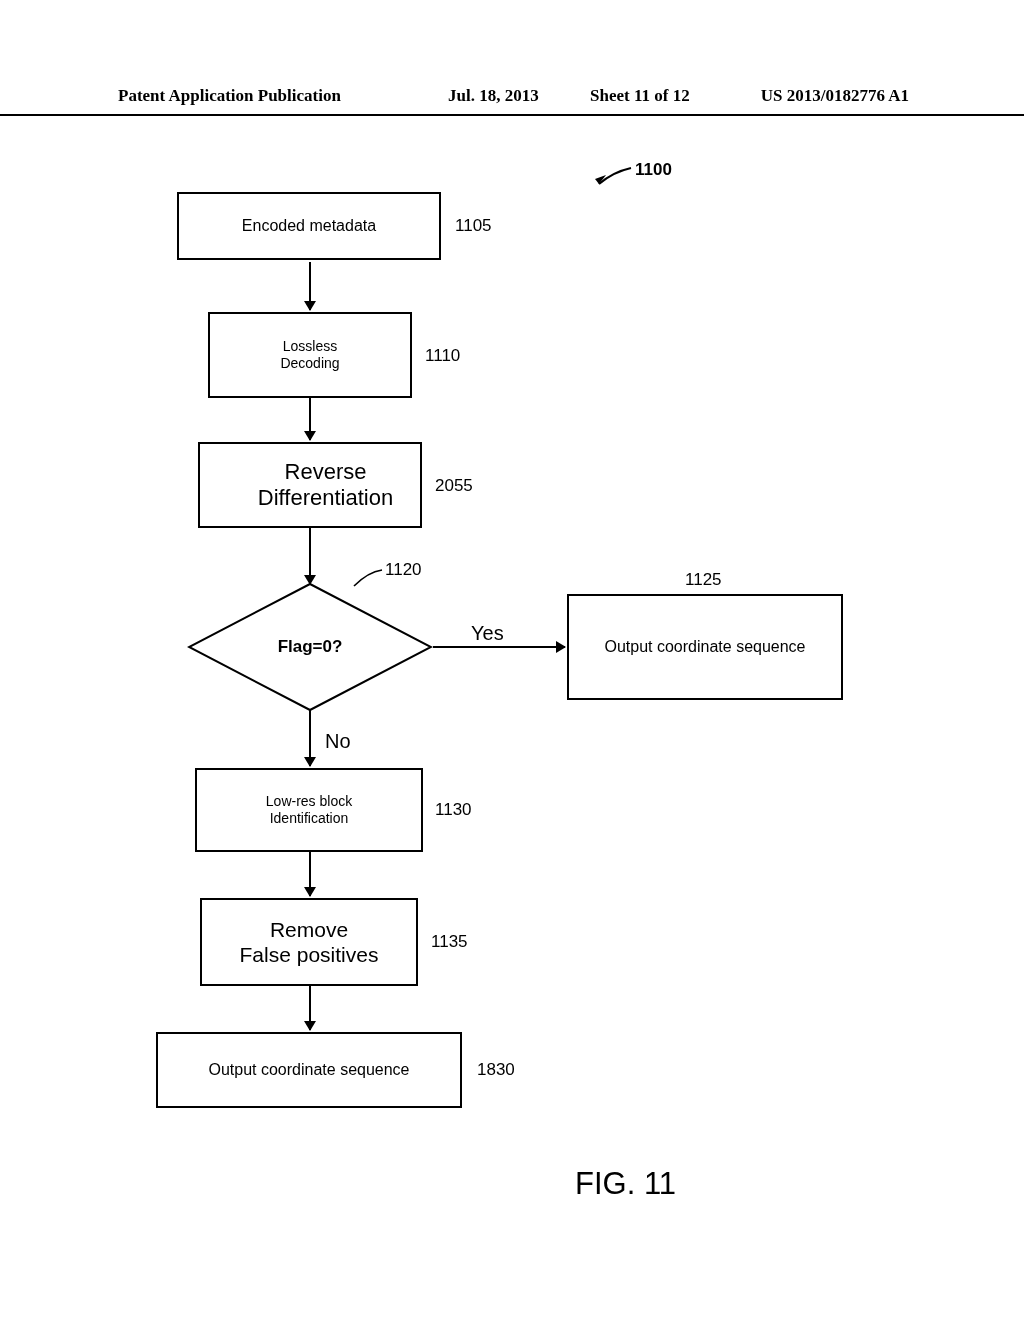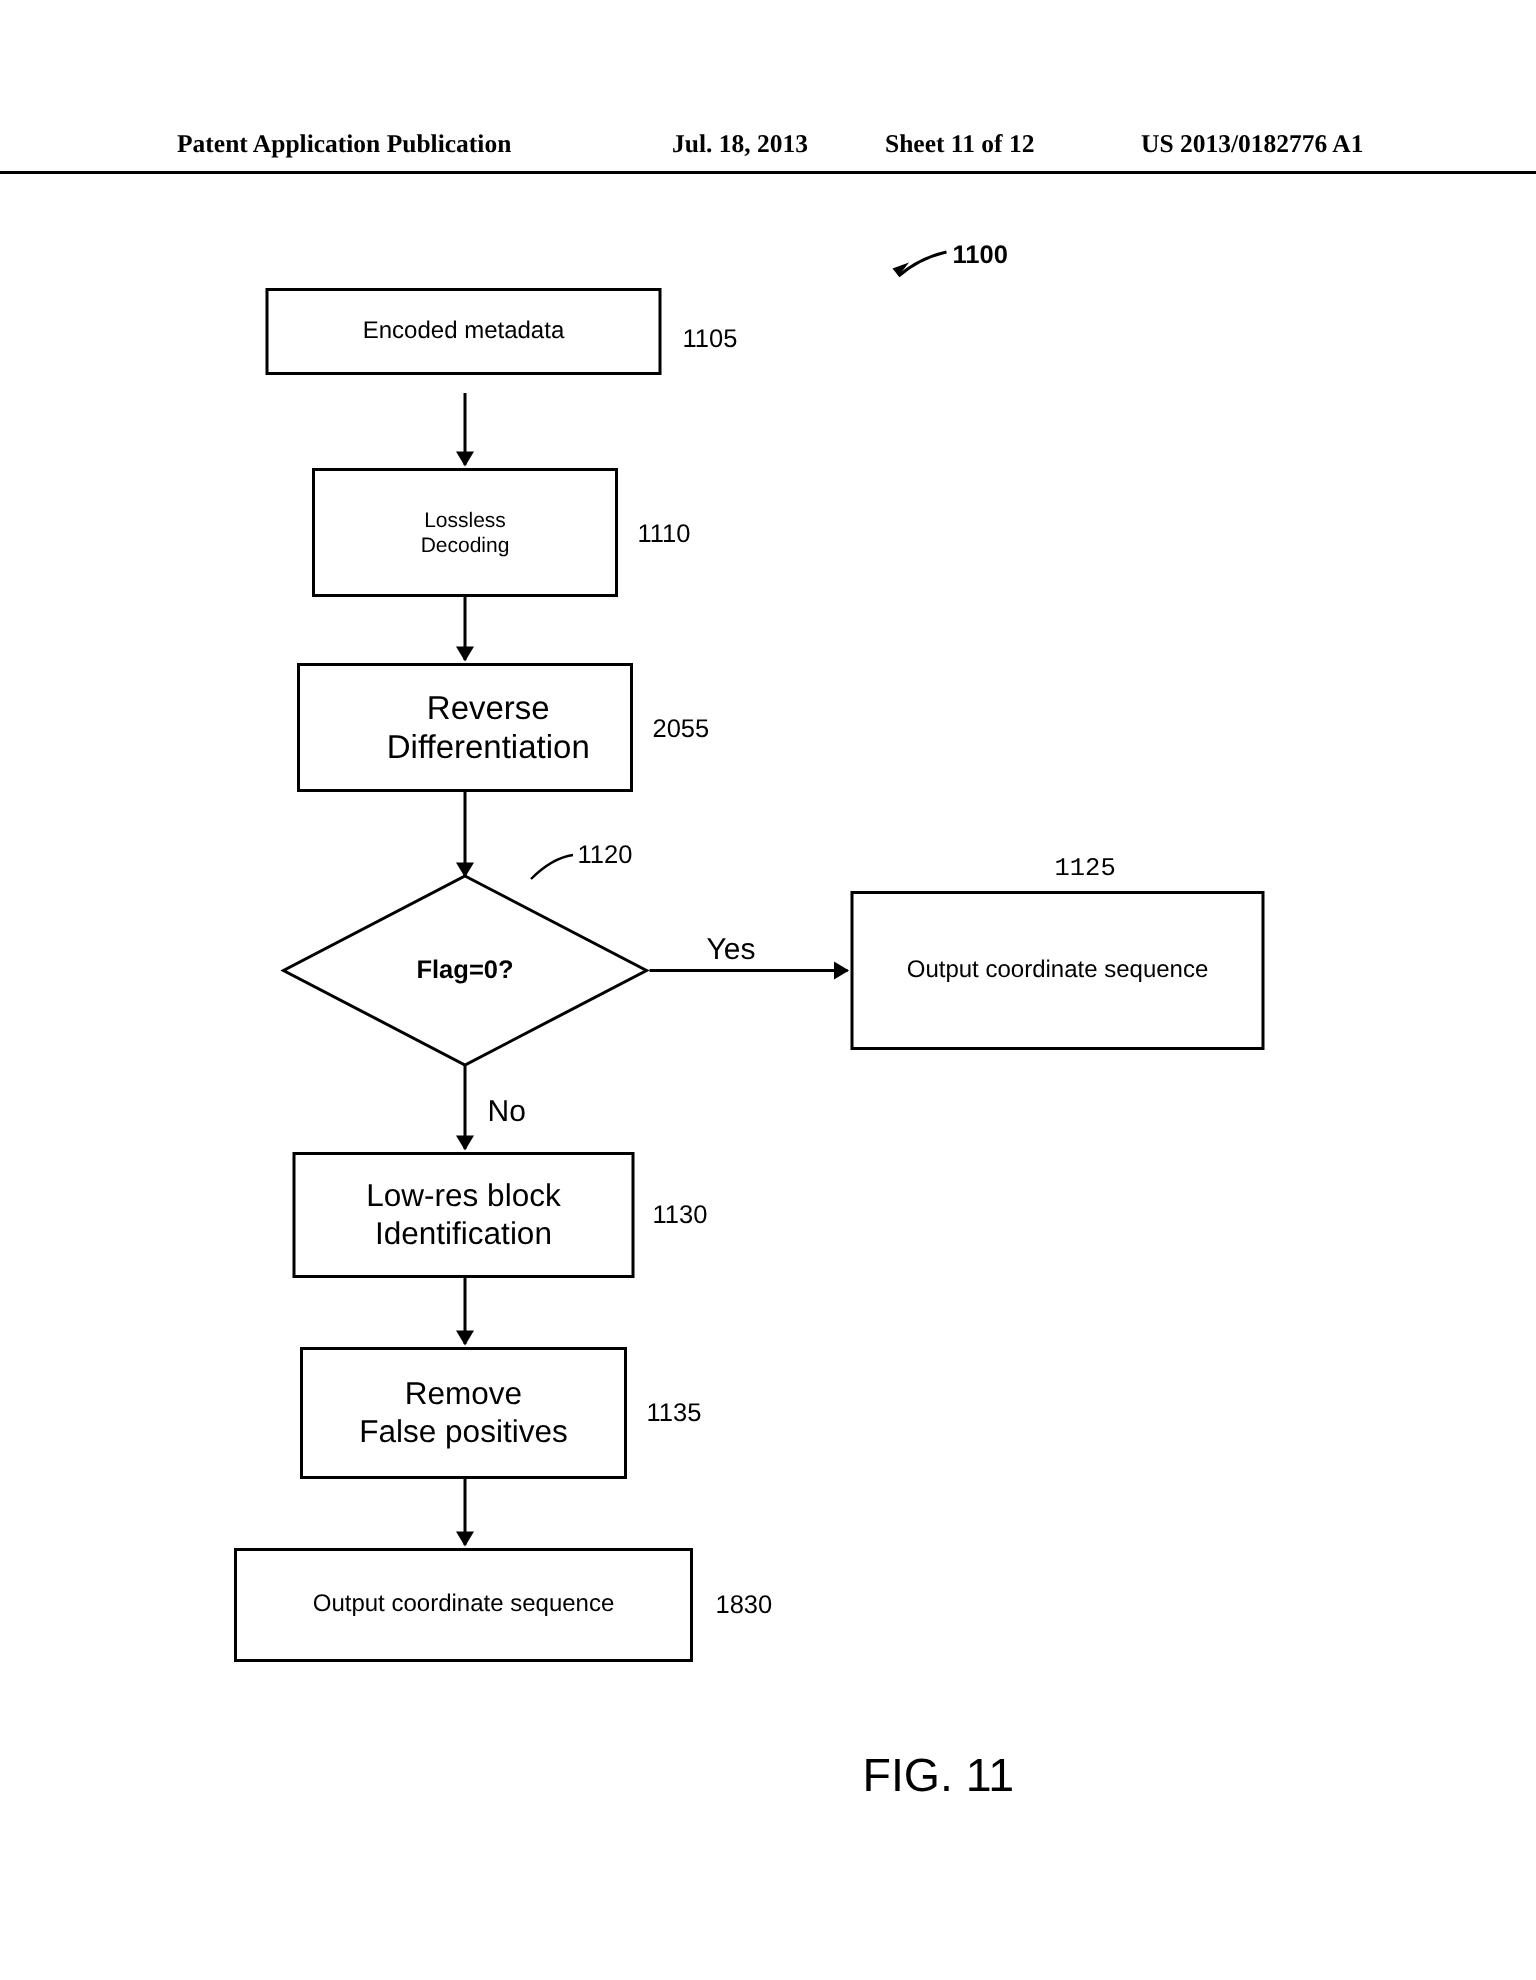--- a/index.html
+++ b/index.html
@@ -141,21 +141,21 @@
 <div class="diagram">
 
   <div class="hook" style="left:498px; top:16px;">
     <svg width="40" height="22" viewBox="0 0 40 22">
       <path d="M38 2 Q20 6 6 18" stroke="#000" stroke-width="2" fill="none"></path>
       <path d="M6 18 L13 9 L2 13 Z" fill="#000"></path>
     </svg>
   </div>
   <div class="ref" style="left:540px; top:10px; font-weight:bold;">1100</div>
 
-  <div class="box" style="left:82px; top:42px; width:264px; height:58px; font-size:16px;">
+  <div class="box" style="left:82px; top:42px; width:264px; height:68px; font-size:16px;">
     <span style="white-space:pre-line;">Encoded metadata</span>
   </div>
   <div class="ref" style="left:360px; top:66px;">1105</div>
 
   <div class="arrow-v" style="left:214px; top:112px; height:48px;"></div>
 
   <div class="box" style="left:113px; top:162px; width:204px; height:86px; font-size:14px;">
     <span style="white-space:pre-line; line-height:1.2;">Lossless
 Decoding</span>
   </div>
@@ -181,29 +181,29 @@
   <div class="diamond" style="left:92px; top:432px;">
     <svg viewBox="0 0 246 130">
       <polygon points="123,2 244,65 123,128 2,65" fill="#fff" stroke="#000" stroke-width="2"></polygon>
     </svg>
     <div class="d-label">Flag=0?</div>
   </div>
 
   <div class="ref" style="left:376px; top:472px; font-size:20px;">Yes</div>
   <div class="arrow-h" style="left:338px; top:496px; width:132px;"></div>
 
-  <div class="ref" style="left:608px; top:420px;font-family:Liberation Mono, monospace;">1125</div>
+  <div class="ref" style="left:590px; top:420px;">1125</div>
   <div class="box" style="left:472px; top:444px; width:276px; height:106px; font-size:16px;">
     <span>Output coordinate sequence</span>
   </div>
 
   <div class="arrow-v" style="left:214px; top:560px; height:56px;"></div>
   <div class="ref" style="left:230px; top:580px; font-size:20px;">No</div>
 
-  <div class="box" style="left:100px; top:618px; width:228px; height:84px; font-size:21px;">
+  <div class="box" style="left:100px; top:618px; width:228px; height:84px; font-size:14px;">
     <span style="white-space:pre-line; line-height:1.2;">Low-res block
 Identification</span>
   </div>
   <div class="ref" style="left:340px; top:650px;">1130</div>
 
   <div class="arrow-v" style="left:214px; top:702px; height:44px;"></div>
 
   <div class="box" style="left:105px; top:748px; width:218px; height:88px; font-size:21px;">
     <span style="white-space:pre-line; line-height:1.2;">Remove
 False positives</span>

